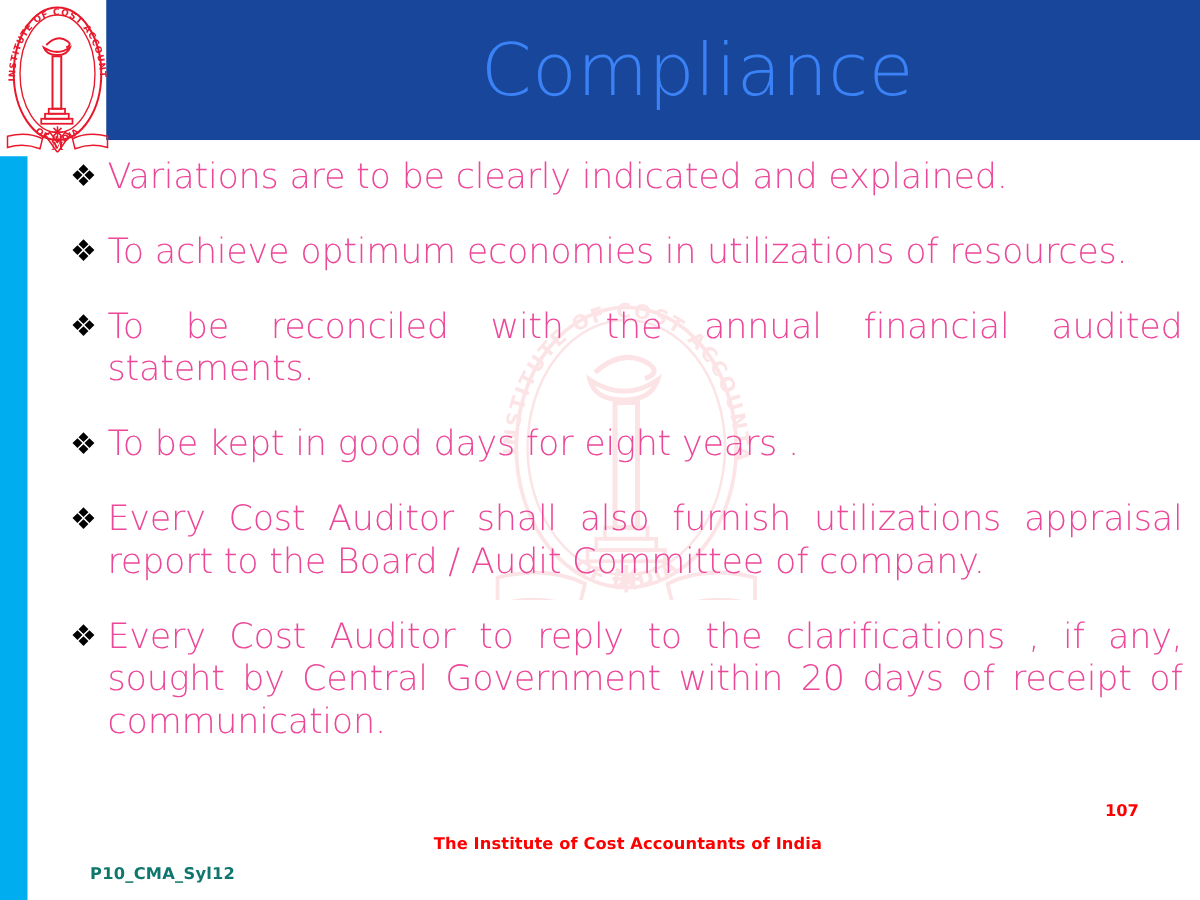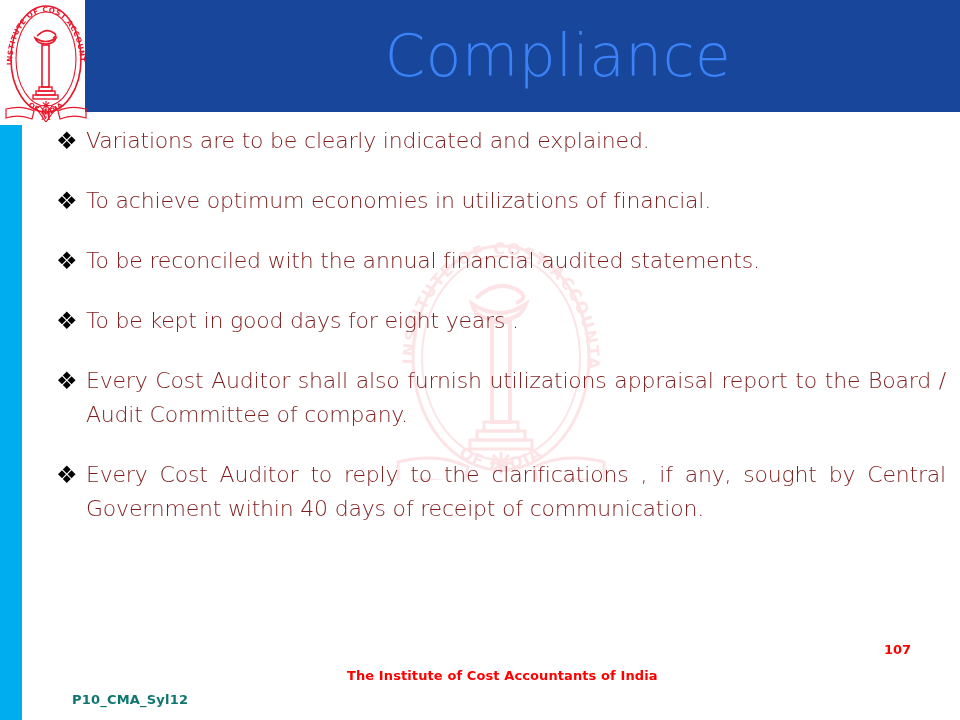--- a/index.html
+++ b/index.html
@@ -89,23 +89,23 @@
   .bullet-mark {
     flex: 0 0 auto;
     width: 30px;
     font-size: 24px;
     line-height: 34px;
     color: #000000;
     font-family: "DejaVu Sans", sans-serif;
   }
   .bullet-text {
     flex: 1 1 auto;
-    font-size: 22px;
+    font-size: 28px;
     line-height: 34px;
-    color: #7f1d1d;
+    color: #ec4899;
     font-family: "DejaVu Sans", sans-serif;
     font-weight: 300;
     letter-spacing: -0.2px;
   }
   .bullet-text.justify {
     text-align: justify;
     text-align-last: left;
   }
 
   
@@ -210,41 +210,41 @@
 
   <div class="body-area">
 
     <div class="bullet-row">
       <span class="bullet-mark">❖</span>
       <span class="bullet-text">Variations are to be clearly indicated and explained.</span>
     </div>
 
     <div class="bullet-row">
       <span class="bullet-mark">❖</span>
-      <span class="bullet-text">To achieve optimum economies in utilizations of financial.</span>
+      <span class="bullet-text">To achieve optimum economies in utilizations of resources.</span>
     </div>
 
     <div class="bullet-row">
       <span class="bullet-mark">❖</span>
       <span class="bullet-text justify">To be reconciled with the annual financial audited statements.</span>
     </div>
 
     <div class="bullet-row">
       <span class="bullet-mark">❖</span>
       <span class="bullet-text">To be kept in good days for eight years .</span>
     </div>
 
     <div class="bullet-row">
       <span class="bullet-mark">❖</span>
       <span class="bullet-text justify">Every Cost Auditor shall also furnish utilizations appraisal report to the Board / Audit Committee of company.</span>
     </div>
 
     <div class="bullet-row">
       <span class="bullet-mark">❖</span>
-      <span class="bullet-text justify">Every Cost Auditor to reply to the clarifications , if any, sought by Central Government within 40 days of receipt of communication.</span>
+      <span class="bullet-text justify">Every Cost Auditor to reply to the clarifications , if any, sought by Central Government within 20 days of receipt of communication.</span>
     </div>
 
   </div>
 
   <div class="footer-code">P10_CMA_Syl12</div>
   <div class="footer-org">The Institute of Cost Accountants of India</div>
   <div class="footer-page">107</div>
 
 </div>
 

